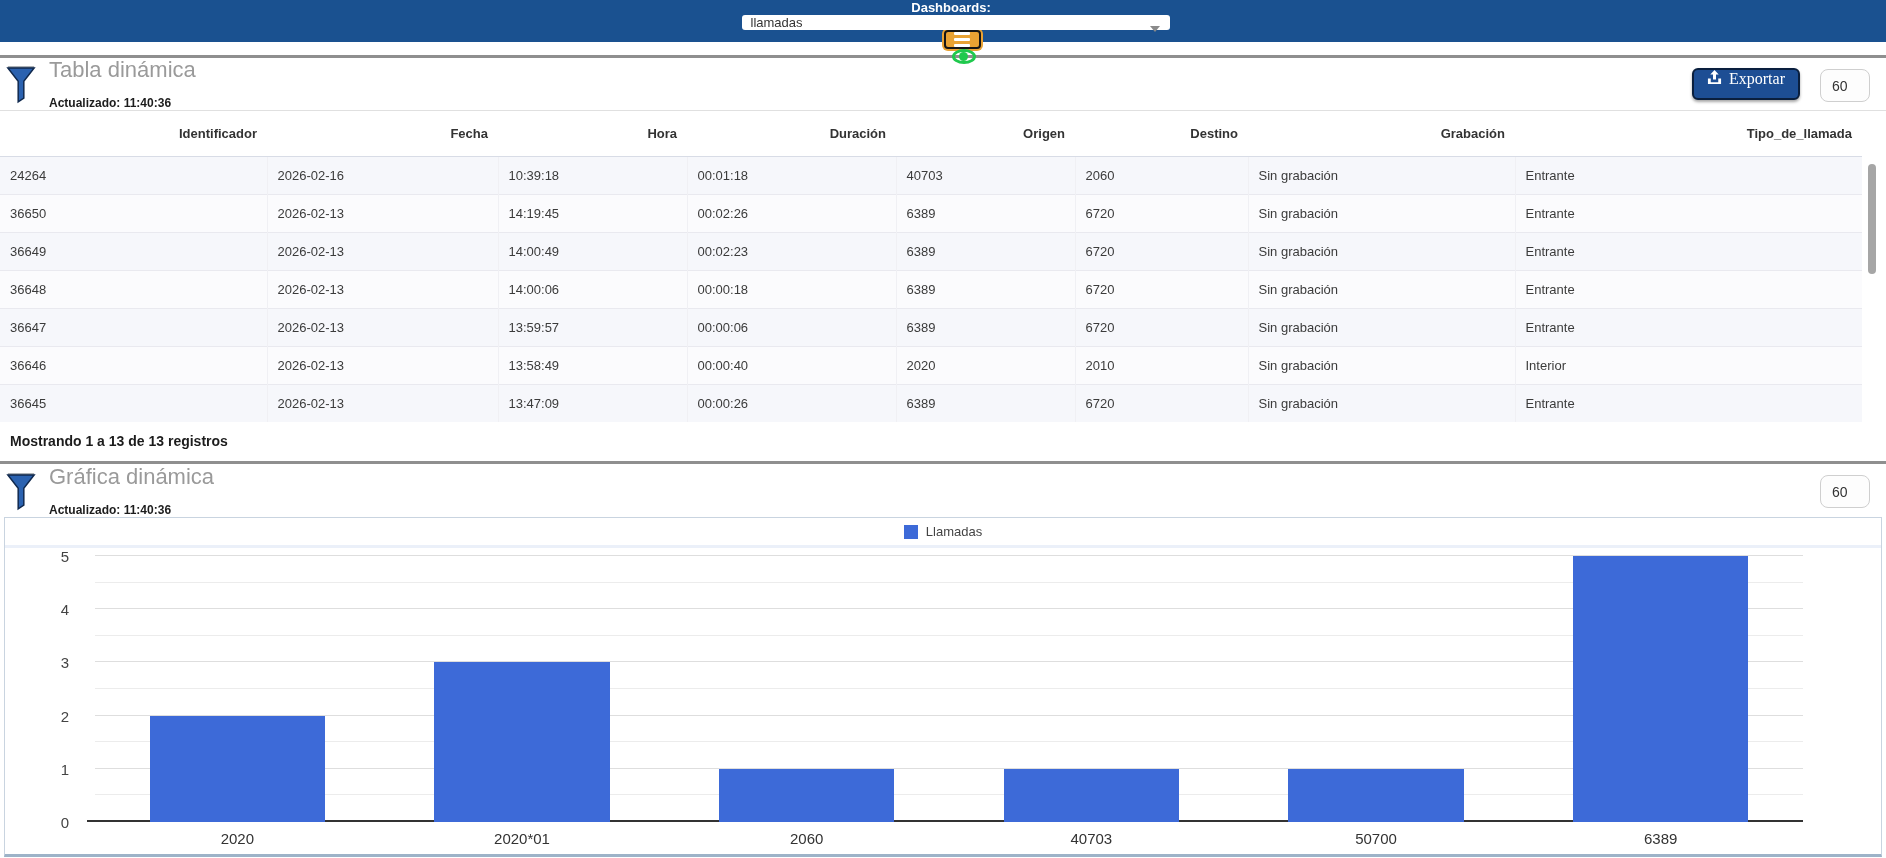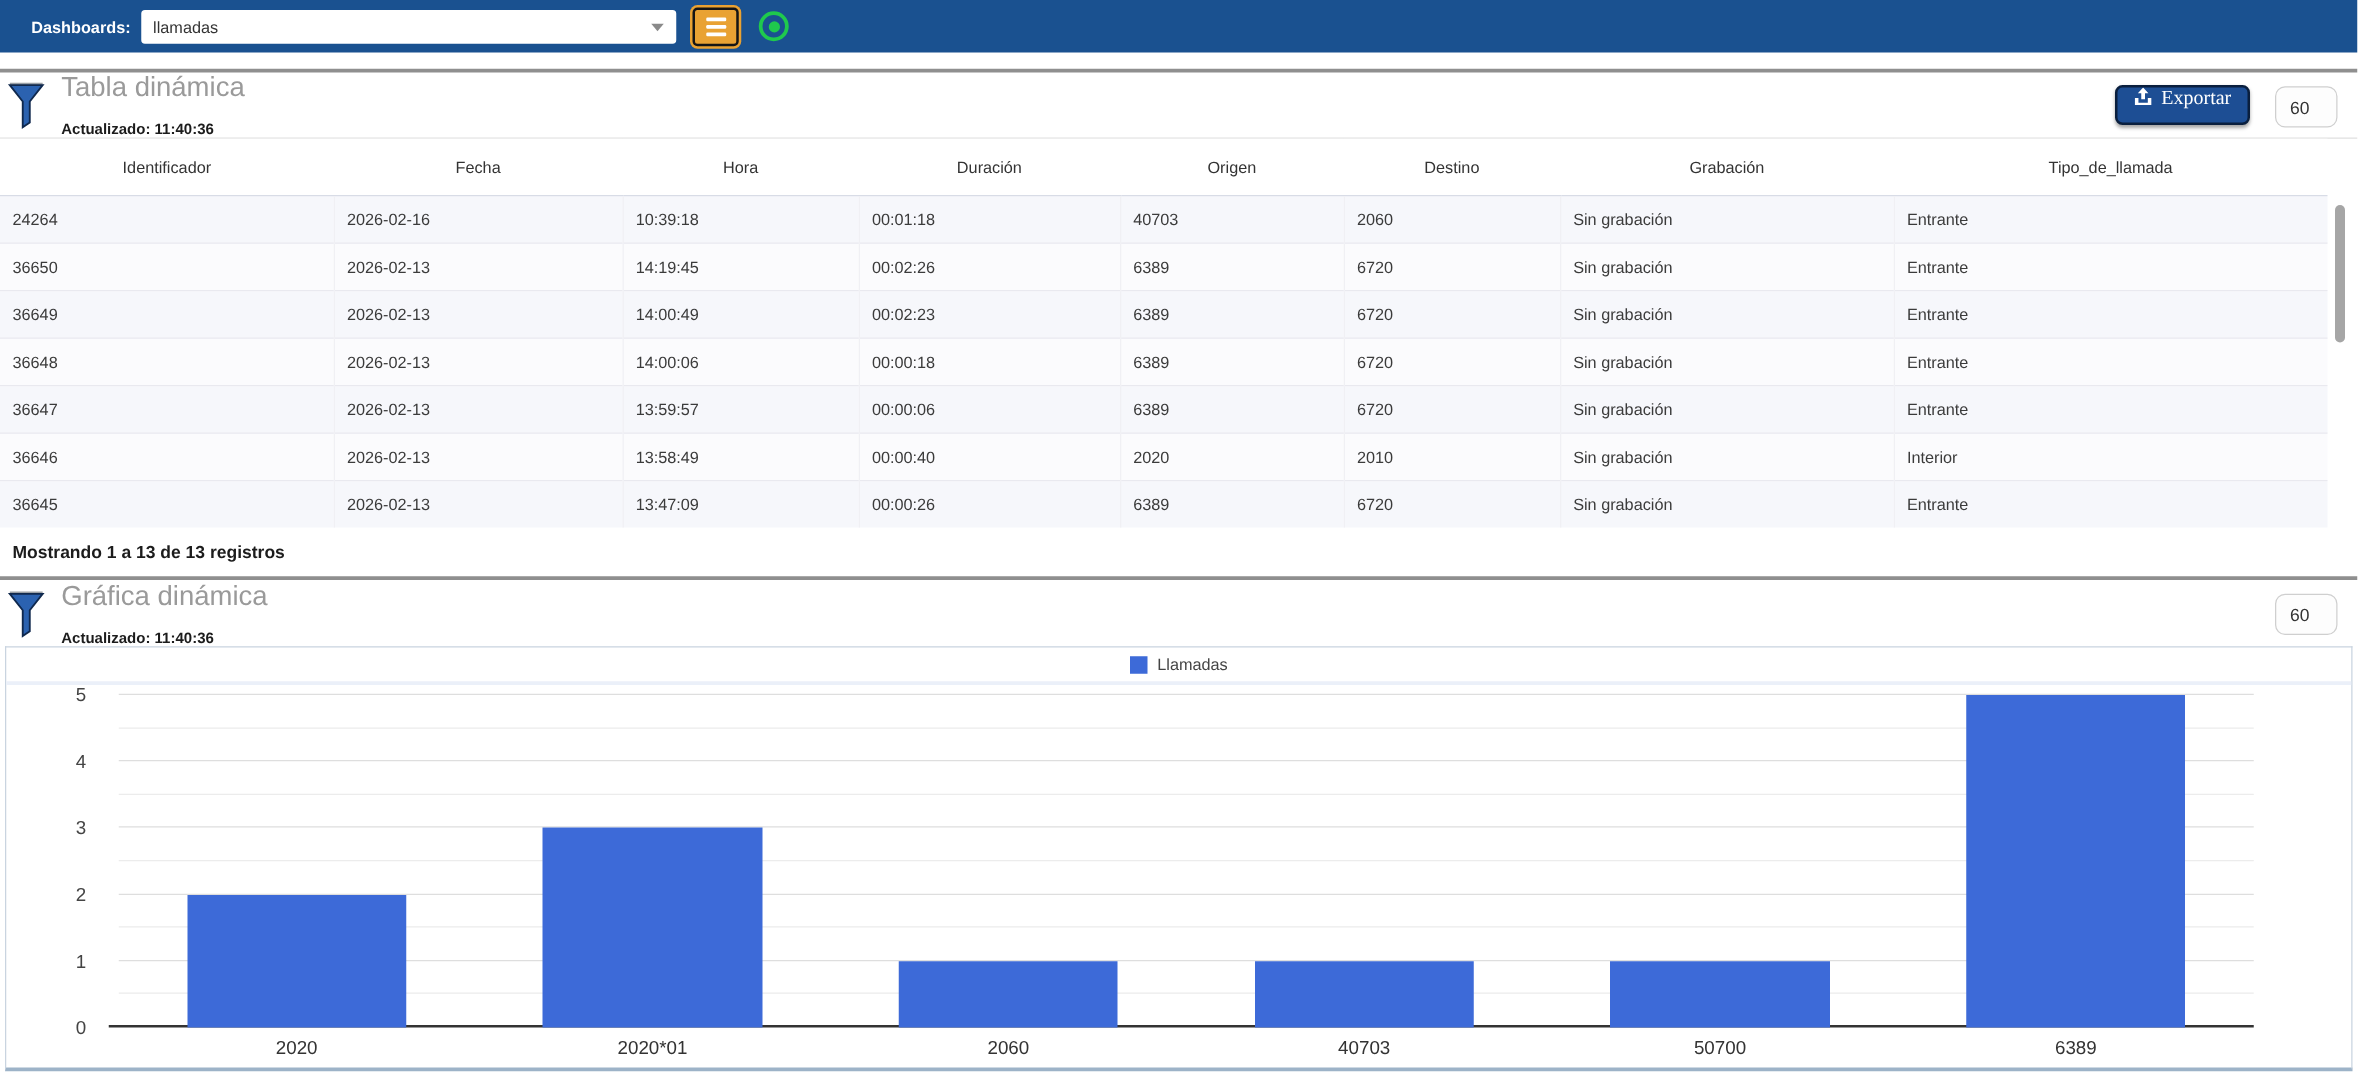--- a/index.html
+++ b/index.html
@@ -1,20 +1,20 @@
 <!DOCTYPE html>
 <html><head>
 <meta charset="utf-8">
 <style>
   * { box-sizing: border-box; margin: 0; padding: 0; }
   html,body { width:1886px; height:858px; overflow:hidden; background:#fff;
     font-family:"Liberation Sans", sans-serif; }
 
   
-  .navbar { height:42px; background:#1a5190; display:flex; align-items:center; padding-left:25px; }
+  .navbar { height:42px; background:#1a5190; display:flex; align-items:center; padding-left:25px;flex-direction:column; }
   .nav-label { color:#fff; font-weight:bold; font-size:13px; margin-right:9px; }
   .select-box { position:relative; width:428px; height:27px; background:#fff; border-radius:3px;
     display:flex; align-items:center; padding-left:9px; cursor:pointer; }
   .select-box .sel-text { font-size:13px; color:#333; }
   .select-caret { position:absolute; right:10px; top:11px; width:0; height:0;
     border-left:5px solid transparent; border-right:5px solid transparent; border-top:6px solid #8a8a8a; }
   .menu-btn { margin-left:13px; width:37px; height:31px; background:#e9a233; border:2px solid #151515;
     border-radius:4px; box-shadow:0 0 0 2px #e9a233; display:flex; flex-direction:column;
     align-items:center; justify-content:center; gap:3px; cursor:pointer; }
   .menu-btn .bar { width:16px; height:3px; background:#fff; border-radius:1px; }
@@ -34,21 +34,21 @@
     border:1px solid #cfcfcf; border-radius:8px; background:#fdfdfd; font-size:14px; color:#333;
     padding-left:11px; font-family:"Liberation Sans", sans-serif; }
   .export-btn { position:absolute; right:86px; top:10px; height:32px; background:#1d4e94; color:#fff;
     border:2px solid #0a1f3e; border-radius:6px; padding:0 13px; font-family:"Liberation Serif", serif;
     font-size:16px; display:flex; align-items:flex-start; gap:7px; cursor:pointer;
     box-shadow:0 2px 3px rgba(0,0,0,.35); }
 
   
   .tbl-wrap { position:relative; }
   table.data { width:1862px; border-collapse:collapse; table-layout:fixed; }
-  table.data th { text-align:center; font-size:13px; font-weight:normal; color:#333; padding:15px 10px;
+  table.data th { text-align:right; font-size:13px; font-weight:bold; color:#333; padding:15px 10px;
     border-bottom:1px solid #d8dce6; background:#fff; cursor:pointer; }
   table.data td { font-size:13px; color:#3b3b3b; padding:11px 10px; border-top:1px solid #e9e9ef; }
   table.data td + td { border-left:1px solid #f0f0f4; }
   table.data tr.odd  { background:#f6f7fb; }
   table.data tr.even { background:#fbfbfd; }
   .scroll-thumb { position:absolute; right:10px; top:53px; width:8px; height:110px;
     background:#a6a6a6; border-radius:4px; cursor:grab; }
   .summary { font-size:14px; font-weight:bold; color:#1c1c1c; padding:11px 10px 12px 10px; }
 
   

